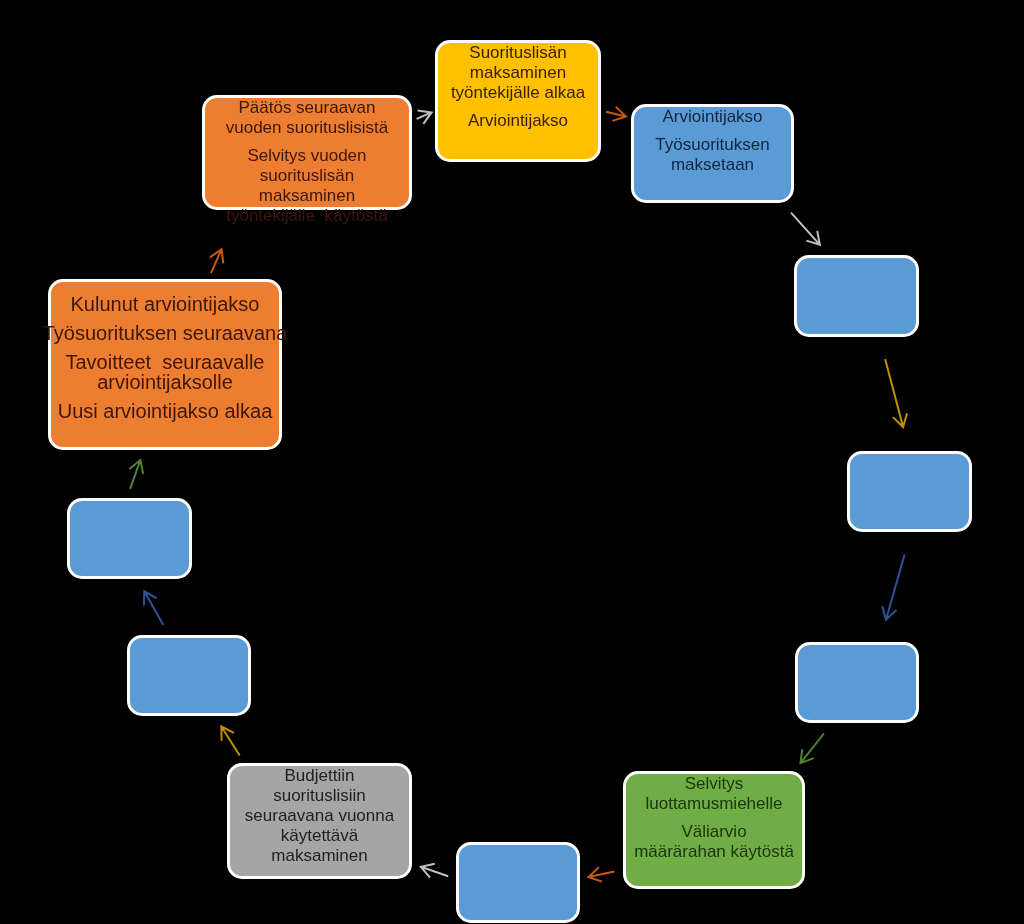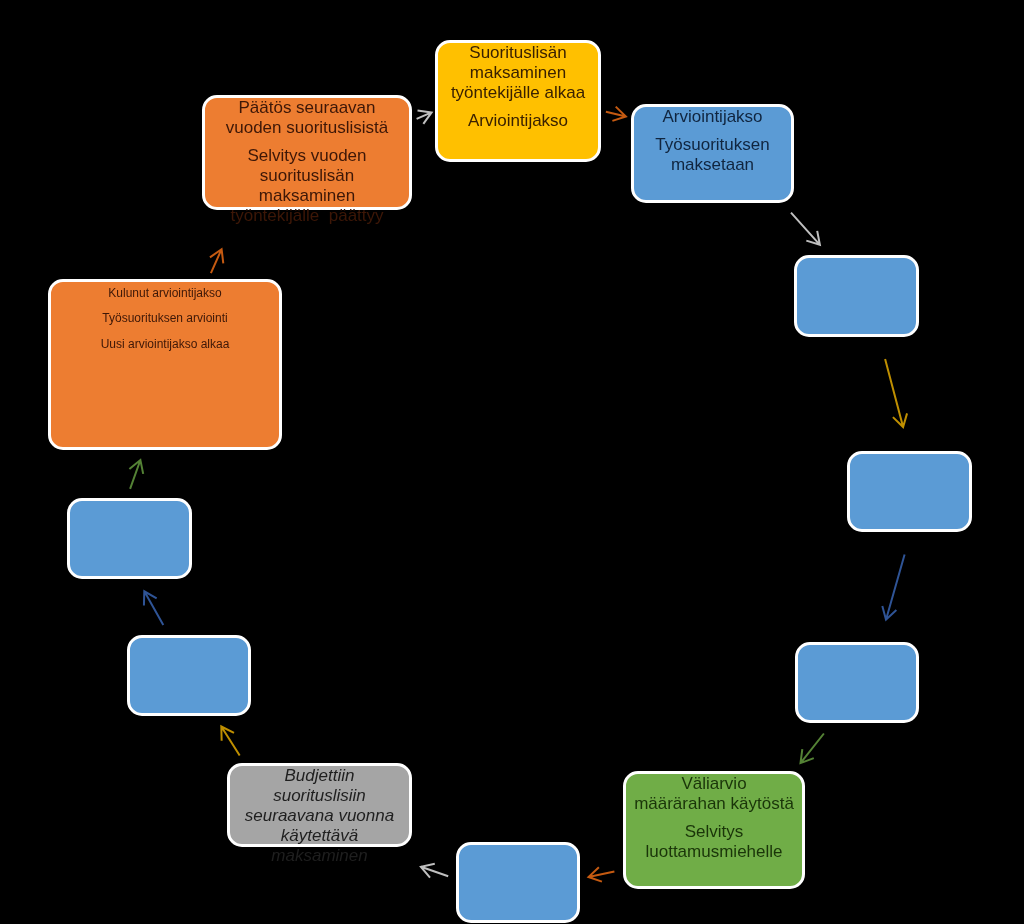--- a/index.html
+++ b/index.html
@@ -55,42 +55,43 @@
       <g>
         <path d="M 130.10 488.80 L 140.40 460.00 M 143.19 473.92 L 140.40 460.00 L 129.41 469.00" stroke="#548235" stroke-width="2" fill="none" stroke-linecap="butt" stroke-linejoin="miter"></path>
       </g>
       <g>
         <path d="M 210.90 273.10 L 221.60 249.20 M 223.30 263.30 L 221.60 249.20 L 209.95 257.32" stroke="#C55A11" stroke-width="2" fill="none" stroke-linecap="butt" stroke-linejoin="miter"></path>
       </g>
     </svg>
   <div id="nodes">
       <div class="node" style="left: 202px; top: 95px; width: 210px; height: 115px; background: rgb(237, 125, 49); border-color: rgb(255, 255, 255); color: rgb(61, 23, 7); font-size: 17px; line-height: 20px;">
         <div class="para"><div>Päätös seuraavan</div><div>vuoden suorituslisistä</div></div>
-        <div class="para"><div>Selvitys vuoden</div><div>suorituslisän</div><div>maksaminen</div><div>työntekijälle  päättyy</div></div>
+        <div class="para"><div>Selvitys vuoden</div><div>suorituslisän</div><div>maksaminen</div><div>työntekijälle  käytöstä</div></div>
       </div>
       <div class="node" style="left: 435px; top: 40px; width: 166px; height: 122px; background: rgb(255, 192, 0); border-color: rgb(255, 255, 255); color: rgb(58, 33, 0); font-size: 17px; line-height: 20px;">
         <div class="para"><div>Suorituslisän</div><div>maksaminen</div><div>työntekijälle alkaa</div></div>
         <div class="para"><div>Arviointijakso</div></div>
       </div>
       <div class="node" style="left: 631px; top: 104px; width: 163px; height: 99px; background: rgb(91, 155, 213); border-color: rgb(255, 255, 255); color: rgb(16, 37, 63); font-size: 17px; line-height: 20px;">
         <div class="para"><div>Arviointijakso</div></div>
         <div class="para"><div>Työsuorituksen</div><div>maksetaan</div></div>
       </div>
       <div class="node" style="left: 794px; top: 255px; width: 125px; height: 82px; background: rgb(91, 155, 213); border-color: rgb(255, 255, 255); color: rgb(16, 37, 63); font-size: 17px; line-height: 20px;"></div>
       <div class="node" style="left: 847px; top: 451px; width: 125px; height: 81px; background: rgb(91, 155, 213); border-color: rgb(255, 255, 255); color: rgb(16, 37, 63); font-size: 17px; line-height: 20px;"></div>
       <div class="node" style="left: 795px; top: 642px; width: 124px; height: 81px; background: rgb(91, 155, 213); border-color: rgb(255, 255, 255); color: rgb(16, 37, 63); font-size: 17px; line-height: 20px;"></div>
       <div class="node" style="left: 623px; top: 771px; width: 182px; height: 118px; background: rgb(112, 173, 71); border-color: rgb(255, 255, 255); color: rgb(26, 53, 9); font-size: 17px; line-height: 20px;">
+        <div class="para"><div>Selvitys</div><div>luottamusmiehelle</div></div>
         <div class="para"><div>Väliarvio</div><div>määrärahan käytöstä</div></div>
-        <div class="para"><div>Selvitys</div><div>luottamusmiehelle</div></div>
       </div>
       <div class="node" style="left: 456px; top: 842px; width: 124px; height: 81px; background: rgb(91, 155, 213); border-color: rgb(255, 255, 255); color: rgb(16, 37, 63); font-size: 17px; line-height: 20px;"></div>
-      <div class="node" style="left: 227px; top: 763px; width: 185px; height: 84px; background: rgb(165, 165, 165); border-color: rgb(255, 255, 255); color: rgb(31, 31, 31); font-size: 17px; line-height: 20px; font-style: italic;">
+      <div class="node" style="left: 227px; top: 763px; width: 185px; height: 116px; background: rgb(165, 165, 165); border-color: rgb(255, 255, 255); color: rgb(31, 31, 31); font-size: 17px; line-height: 20px;">
         <div class="para"><div>Budjettiin</div><div>suorituslisiin</div><div>seuraavana vuonna</div><div>käytettävä</div><div>maksaminen</div></div>
       </div>
       <div class="node" style="left: 127px; top: 635px; width: 124px; height: 81px; background: rgb(91, 155, 213); border-color: rgb(255, 255, 255); color: rgb(16, 37, 63); font-size: 17px; line-height: 20px;"></div>
       <div class="node" style="left: 67px; top: 498px; width: 125px; height: 81px; background: rgb(91, 155, 213); border-color: rgb(255, 255, 255); color: rgb(16, 37, 63); font-size: 17px; line-height: 20px;"></div>
-      <div class="node" style="left: 48px; top: 279px; width: 234px; height: 171px; background: rgb(237, 125, 49); border-color: rgb(255, 255, 255); color: rgb(61, 23, 7); font-size: 12px; line-height: 20px; padding-top: 1px;">
+      <div class="node" style="left: 48px; top: 279px; width: 234px; height: 171px; background: rgb(237, 125, 49); border-color: rgb(255, 255, 255); color: rgb(61, 23, 7); font-size: 20px; line-height: 20px; padding-top: 12px;">
         <div class="para"><div>Kulunut arviointijakso</div></div>
-        <div class="para"><div>Työsuorituksen arviointi</div></div>
+        <div class="para"><div>Työsuorituksen seuraavana</div></div>
+        <div class="para"><div>Tavoitteet  seuraavalle</div><div>arviointijaksolle</div></div>
         <div class="para"><div>Uusi arviointijakso alkaa</div></div>
       </div>
     </div>
 </div>
 
 </body></html>

